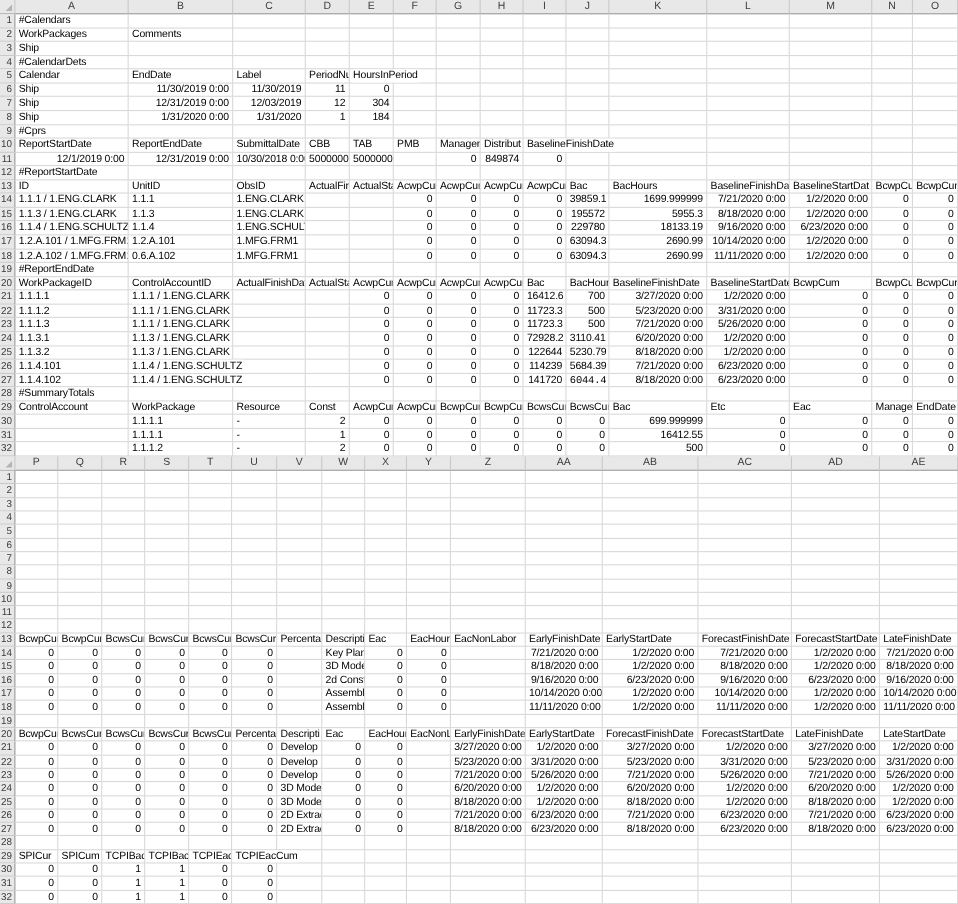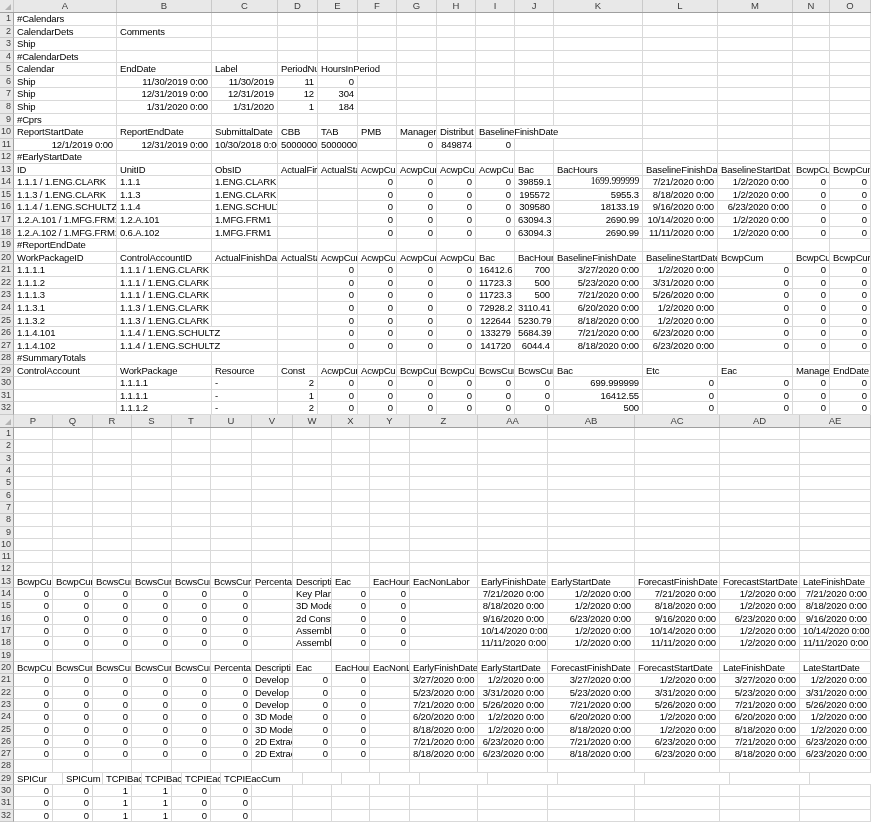--- a/index.html
+++ b/index.html
@@ -57,21 +57,21 @@
         <div class="cell" style="width: 39px;"></div>
         <div class="cell" style="width: 39px;"></div>
         <div class="cell" style="width: 89px;"></div>
         <div class="cell" style="width: 75px;"></div>
         <div class="cell" style="width: 75px;"></div>
         <div class="cell" style="width: 37px;"></div>
         <div class="cell" style="width: 41px;"></div>
       </div>
       <div class="row" style="height: 12.5625px; line-height: 11.5625px;">
         <div class="gutter">2</div>
-        <div class="cell" style="width: 103px;">CalendarDets</div>
+        <div class="cell" style="width: 103px;">WorkPackages</div>
         <div class="cell" style="width: 95px;">Comments</div>
         <div class="cell" style="width: 66px;"></div>
         <div class="cell" style="width: 40px;"></div>
         <div class="cell" style="width: 40px;"></div>
         <div class="cell" style="width: 39px;"></div>
         <div class="cell" style="width: 40px;"></div>
         <div class="cell" style="width: 39px;"></div>
         <div class="cell" style="width: 39px;"></div>
         <div class="cell" style="width: 39px;"></div>
         <div class="cell" style="width: 89px;"></div>
@@ -149,21 +149,21 @@
         <div class="cell" style="width: 89px;"></div>
         <div class="cell" style="width: 75px;"></div>
         <div class="cell" style="width: 75px;"></div>
         <div class="cell" style="width: 37px;"></div>
         <div class="cell" style="width: 41px;"></div>
       </div>
       <div class="row" style="height: 12.5625px; line-height: 11.5625px;">
         <div class="gutter">7</div>
         <div class="cell" style="width: 103px;">Ship</div>
         <div class="cell r" style="width: 95px;">12/31/2019 0:00</div>
-        <div class="cell r" style="width: 66px;">12/31/2019</div>
+        <div class="cell r" style="width: 66px;">12/03/2019</div>
         <div class="cell r" style="width: 40px;">12</div>
         <div class="cell r" style="width: 40px;">304</div>
         <div class="cell" style="width: 39px;"></div>
         <div class="cell" style="width: 40px;"></div>
         <div class="cell" style="width: 39px;"></div>
         <div class="cell" style="width: 39px;"></div>
         <div class="cell" style="width: 39px;"></div>
         <div class="cell" style="width: 89px;"></div>
         <div class="cell" style="width: 75px;"></div>
         <div class="cell" style="width: 75px;"></div>
@@ -237,21 +237,21 @@
         <div class="cell r" style="width: 39px;">0</div>
         <div class="cell" style="width: 39px;"></div>
         <div class="cell" style="width: 89px;"></div>
         <div class="cell" style="width: 75px;"></div>
         <div class="cell" style="width: 75px;"></div>
         <div class="cell" style="width: 37px;"></div>
         <div class="cell" style="width: 41px;"></div>
       </div>
       <div class="row" style="height: 12.5625px; line-height: 11.5625px;">
         <div class="gutter">12</div>
-        <div class="cell" style="width: 103px;">#EarlyStartDate</div>
+        <div class="cell" style="width: 103px;">#ReportStartDate</div>
         <div class="cell" style="width: 95px;"></div>
         <div class="cell" style="width: 66px;"></div>
         <div class="cell" style="width: 40px;"></div>
         <div class="cell" style="width: 40px;"></div>
         <div class="cell" style="width: 39px;"></div>
         <div class="cell" style="width: 40px;"></div>
         <div class="cell" style="width: 39px;"></div>
         <div class="cell" style="width: 39px;"></div>
         <div class="cell" style="width: 39px;"></div>
         <div class="cell" style="width: 89px;"></div>
@@ -283,21 +283,21 @@
         <div class="cell" style="width: 103px;">1.1.1 / 1.ENG.CLARK</div>
         <div class="cell" style="width: 95px;">1.1.1</div>
         <div class="cell" style="width: 66px;">1.ENG.CLARK</div>
         <div class="cell" style="width: 40px;"></div>
         <div class="cell" style="width: 40px;"></div>
         <div class="cell r" style="width: 39px;">0</div>
         <div class="cell r" style="width: 40px;">0</div>
         <div class="cell r" style="width: 39px;">0</div>
         <div class="cell r" style="width: 39px;">0</div>
         <div class="cell r" style="width: 39px;">39859.1</div>
-        <div class="cell r" style="width: 89px; font-family: Liberation Serif, serif;">1699.999999</div>
+        <div class="cell r" style="width: 89px;">1699.999999</div>
         <div class="cell r" style="width: 75px;">7/21/2020 0:00</div>
         <div class="cell r" style="width: 75px;">1/2/2020 0:00</div>
         <div class="cell r" style="width: 37px;">0</div>
         <div class="cell r" style="width: 41px;">0</div>
       </div>
       <div class="row" style="height: 12.5625px; line-height: 11.5625px;">
         <div class="gutter">15</div>
         <div class="cell" style="width: 103px;">1.1.3 / 1.ENG.CLARK</div>
         <div class="cell" style="width: 95px;">1.1.3</div>
         <div class="cell" style="width: 66px;">1.ENG.CLARK</div>
@@ -318,21 +318,21 @@
         <div class="gutter">16</div>
         <div class="cell" style="width: 103px;">1.1.4 / 1.ENG.SCHULTZ</div>
         <div class="cell" style="width: 95px;">1.1.4</div>
         <div class="cell" style="width: 66px;">1.ENG.SCHULTZ</div>
         <div class="cell" style="width: 40px;"></div>
         <div class="cell" style="width: 40px;"></div>
         <div class="cell r" style="width: 39px;">0</div>
         <div class="cell r" style="width: 40px;">0</div>
         <div class="cell r" style="width: 39px;">0</div>
         <div class="cell r" style="width: 39px;">0</div>
-        <div class="cell r" style="width: 39px;">309580</div>
+        <div class="cell r" style="width: 39px;">229780</div>
         <div class="cell r" style="width: 89px;">18133.19</div>
         <div class="cell r" style="width: 75px;">9/16/2020 0:00</div>
         <div class="cell r" style="width: 75px;">6/23/2020 0:00</div>
         <div class="cell r" style="width: 37px;">0</div>
         <div class="cell r" style="width: 41px;">0</div>
       </div>
       <div class="row" style="height: 12.5625px; line-height: 11.5625px;">
         <div class="gutter">17</div>
         <div class="cell" style="width: 103px;">1.2.A.101 / 1.MFG.FRM1</div>
         <div class="cell" style="width: 95px;">1.2.A.101</div>
@@ -497,40 +497,40 @@
       <div class="row" style="height: 12.5625px; line-height: 11.5625px;">
         <div class="gutter">26</div>
         <div class="cell" style="width: 103px;">1.1.4.101</div>
         <div class="cell spill" style="width: 95px;"><span class="sp">1.1.4 / 1.ENG.SCHULTZ</span></div>
         <div class="cell" style="width: 66px;"></div>
         <div class="cell" style="width: 40px;"></div>
         <div class="cell r" style="width: 40px;">0</div>
         <div class="cell r" style="width: 39px;">0</div>
         <div class="cell r" style="width: 40px;">0</div>
         <div class="cell r" style="width: 39px;">0</div>
-        <div class="cell r" style="width: 39px;">133279</div>
+        <div class="cell r" style="width: 39px;">114239</div>
         <div class="cell r" style="width: 39px;">5684.39</div>
         <div class="cell r" style="width: 89px;">7/21/2020 0:00</div>
         <div class="cell r" style="width: 75px;">6/23/2020 0:00</div>
         <div class="cell r" style="width: 75px;">0</div>
         <div class="cell r" style="width: 37px;">0</div>
         <div class="cell r" style="width: 41px;">0</div>
       </div>
       <div class="row" style="height: 12.5625px; line-height: 11.5625px;">
         <div class="gutter">27</div>
         <div class="cell" style="width: 103px;">1.1.4.102</div>
         <div class="cell spill" style="width: 95px;"><span class="sp">1.1.4 / 1.ENG.SCHULTZ</span></div>
         <div class="cell" style="width: 66px;"></div>
         <div class="cell" style="width: 40px;"></div>
         <div class="cell r" style="width: 40px;">0</div>
         <div class="cell r" style="width: 39px;">0</div>
         <div class="cell r" style="width: 40px;">0</div>
         <div class="cell r" style="width: 39px;">0</div>
         <div class="cell r" style="width: 39px;">141720</div>
-        <div class="cell r" style="width: 39px;">6044.4</div>
+        <div class="cell r" style="width: 39px; font-family: Liberation Mono, monospace;">6044.4</div>
         <div class="cell r" style="width: 89px;">8/18/2020 0:00</div>
         <div class="cell r" style="width: 75px;">6/23/2020 0:00</div>
         <div class="cell r" style="width: 75px;">0</div>
         <div class="cell r" style="width: 37px;">0</div>
         <div class="cell r" style="width: 41px;">0</div>
       </div>
       <div class="row" style="height: 12.5625px; line-height: 11.5625px;">
         <div class="gutter">28</div>
         <div class="cell" style="width: 103px;">#SummaryTotals</div>
         <div class="cell" style="width: 95px;"></div>
@@ -1168,21 +1168,21 @@
         <div class="cell" style="width: 40px;"></div>
         <div class="cell" style="width: 68px;"></div>
         <div class="cell" style="width: 70px;"></div>
         <div class="cell" style="width: 87px;"></div>
         <div class="cell" style="width: 85px;"></div>
         <div class="cell" style="width: 80px;"></div>
         <div class="cell" style="width: 71px;"></div>
       </div>
       <div class="row" style="height: 12.3125px; line-height: 11.3125px;">
         <div class="gutter">29</div>
-        <div class="cell" style="width: 49px;">SPICur</div>
+        <div class="cell" style="width: 39px;">SPICur</div>
         <div class="cell" style="width: 40px;">SPICum</div>
         <div class="cell" style="width: 39px;">TCPIBacC</div>
         <div class="cell" style="width: 40px;">TCPIBacC</div>
         <div class="cell" style="width: 39px;">TCPIEacC</div>
         <div class="cell spill" style="width: 41px;"><span class="sp">TCPIEacCum</span></div>
         <div class="cell" style="width: 41px;"></div>
         <div class="cell" style="width: 39px;"></div>
         <div class="cell" style="width: 38px;"></div>
         <div class="cell" style="width: 40px;"></div>
         <div class="cell" style="width: 68px;"></div>

